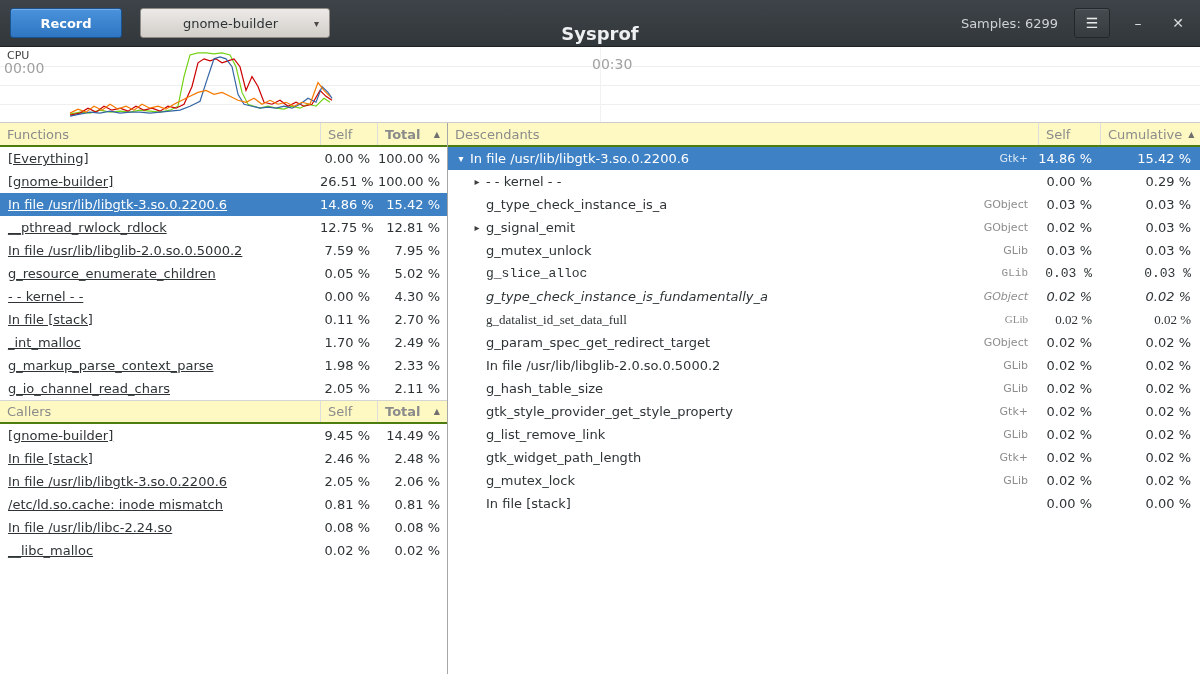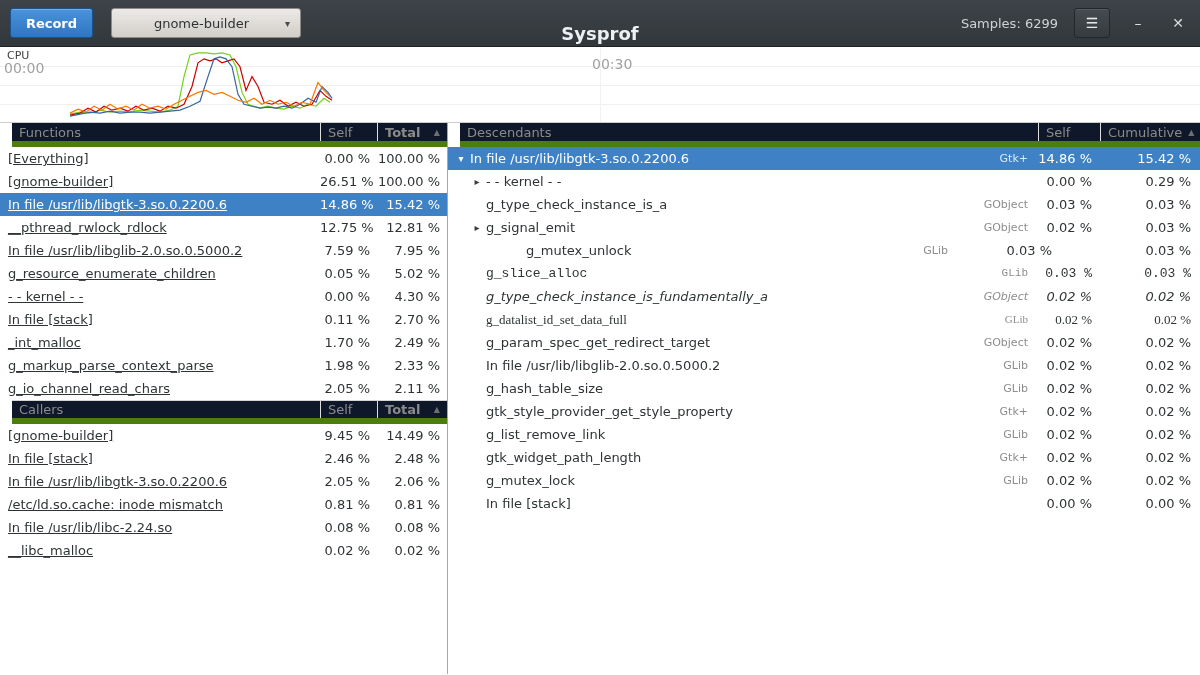--- a/index.html
+++ b/index.html
@@ -13,21 +13,21 @@
   .headerbar {
     height:47px; background:linear-gradient(#3d4348,#32373b);
     border-bottom:1px solid #1e2224;
     display:flex; align-items:center; padding:0 10px; position:relative;
   }
   .btn {
     height:30px; border-radius:3px; display:flex; align-items:center;
     justify-content:center; cursor:default; user-select:none;
   }
   .btn-record {
-    width:83px; background:linear-gradient(#4b92dc,#2f76c2);
+    width:112px; background:linear-gradient(#4b92dc,#2f76c2);
     border:1px solid #18538f; color:#fff; font-weight:bold;
     box-shadow:inset 0 1px rgba(255,255,255,.25);
   }
   .btn-process {
     width:190px; margin-left:18px;
     background:linear-gradient(#eceae8,#d2cec9);
     border:1px solid #8f8a84; color:#2e3436; padding:0 10px;
   }
   .btn-process .proc-label { flex:1; text-align:center; }
   .chevron { font-size:10px; color:#4a4a4a; margin-left:4px; }
@@ -49,21 +49,21 @@
   .graph { position:relative; height:76px; background:#fff; border-bottom:1px solid #cccccc; }
   .graph svg { position:absolute; left:0; top:0; width:100%; height:100%; }
   .gl { position:absolute; left:0; right:0; height:1px; background:#efefef; }
   .graph-label { position:absolute; top:2px; left:7px; font-size:11px; color:#3f3f3f; z-index:2; }
   .time-label { position:absolute; font-size:14px; color:#a0a0a0; z-index:2; }
   .tick { position:absolute; top:0; bottom:0; width:1px; background:#f1f1f1; }
   
   .main { display:flex; height:551px; }
   .left-pane { width:448px; border-right:1px solid #a6a6a6; display:flex; flex-direction:column; background:#fff; }
   .right-pane { flex:1; background:#fff; }
-  .thead { display:flex; height:24px; border-bottom:6px solid #4d7c0f; color:#8b8b8b; background:#0f172a;margin-left:12px; }
+  .thead { display:flex; height:24px; border-bottom:2px solid #4d7c0f; color:#8b8b8b; background:#fef9c3; }
   .thead.bt { border-top:1px solid #d5d5d5; }
   .hc { display:flex; align-items:center; padding:0 7px; height:100%; }
   .hc + .hc { border-left:1px solid #dedede; }
   .hc .arrow { margin-left:auto; font-size:8px; color:#6f6f6f; padding-left:6px; }
   .hc-name { flex:1; }
   .hc-self-l { width:57px; }
   .hc-total-l { width:70px;font-weight:bold; }
   .hc-self-r { width:62px; }
   .hc-cum-r { width:100px; }
   .trow { display:flex; height:23px; line-height:23px; white-space:nowrap; }
@@ -278,21 +278,21 @@
           <span class="c-self-r">0.03 %</span>
           <span class="c-cum-r">0.03 %</span>
         </div>
         <div class="trow" style="padding-left: 22px;">
           <span class="c-exp">▸</span>
           <span class="c-dname">g_signal_emit</span>
           <span class="c-lib">GObject</span>
           <span class="c-self-r">0.02 %</span>
           <span class="c-cum-r">0.03 %</span>
         </div>
-        <div class="trow" style="padding-left: 22px; gap: 40px;">
+        <div class="trow" style="padding-left: 22px;">
           <span class="c-exp"></span>
           <span class="c-dname">g_mutex_unlock</span>
           <span class="c-lib">GLib</span>
           <span class="c-self-r">0.03 %</span>
           <span class="c-cum-r">0.03 %</span>
         </div>
         <div class="trow" style="padding-left: 22px; font-family: Liberation Mono, monospace;">
           <span class="c-exp"></span>
           <span class="c-dname">g_slice_alloc</span>
           <span class="c-lib">GLib</span>

